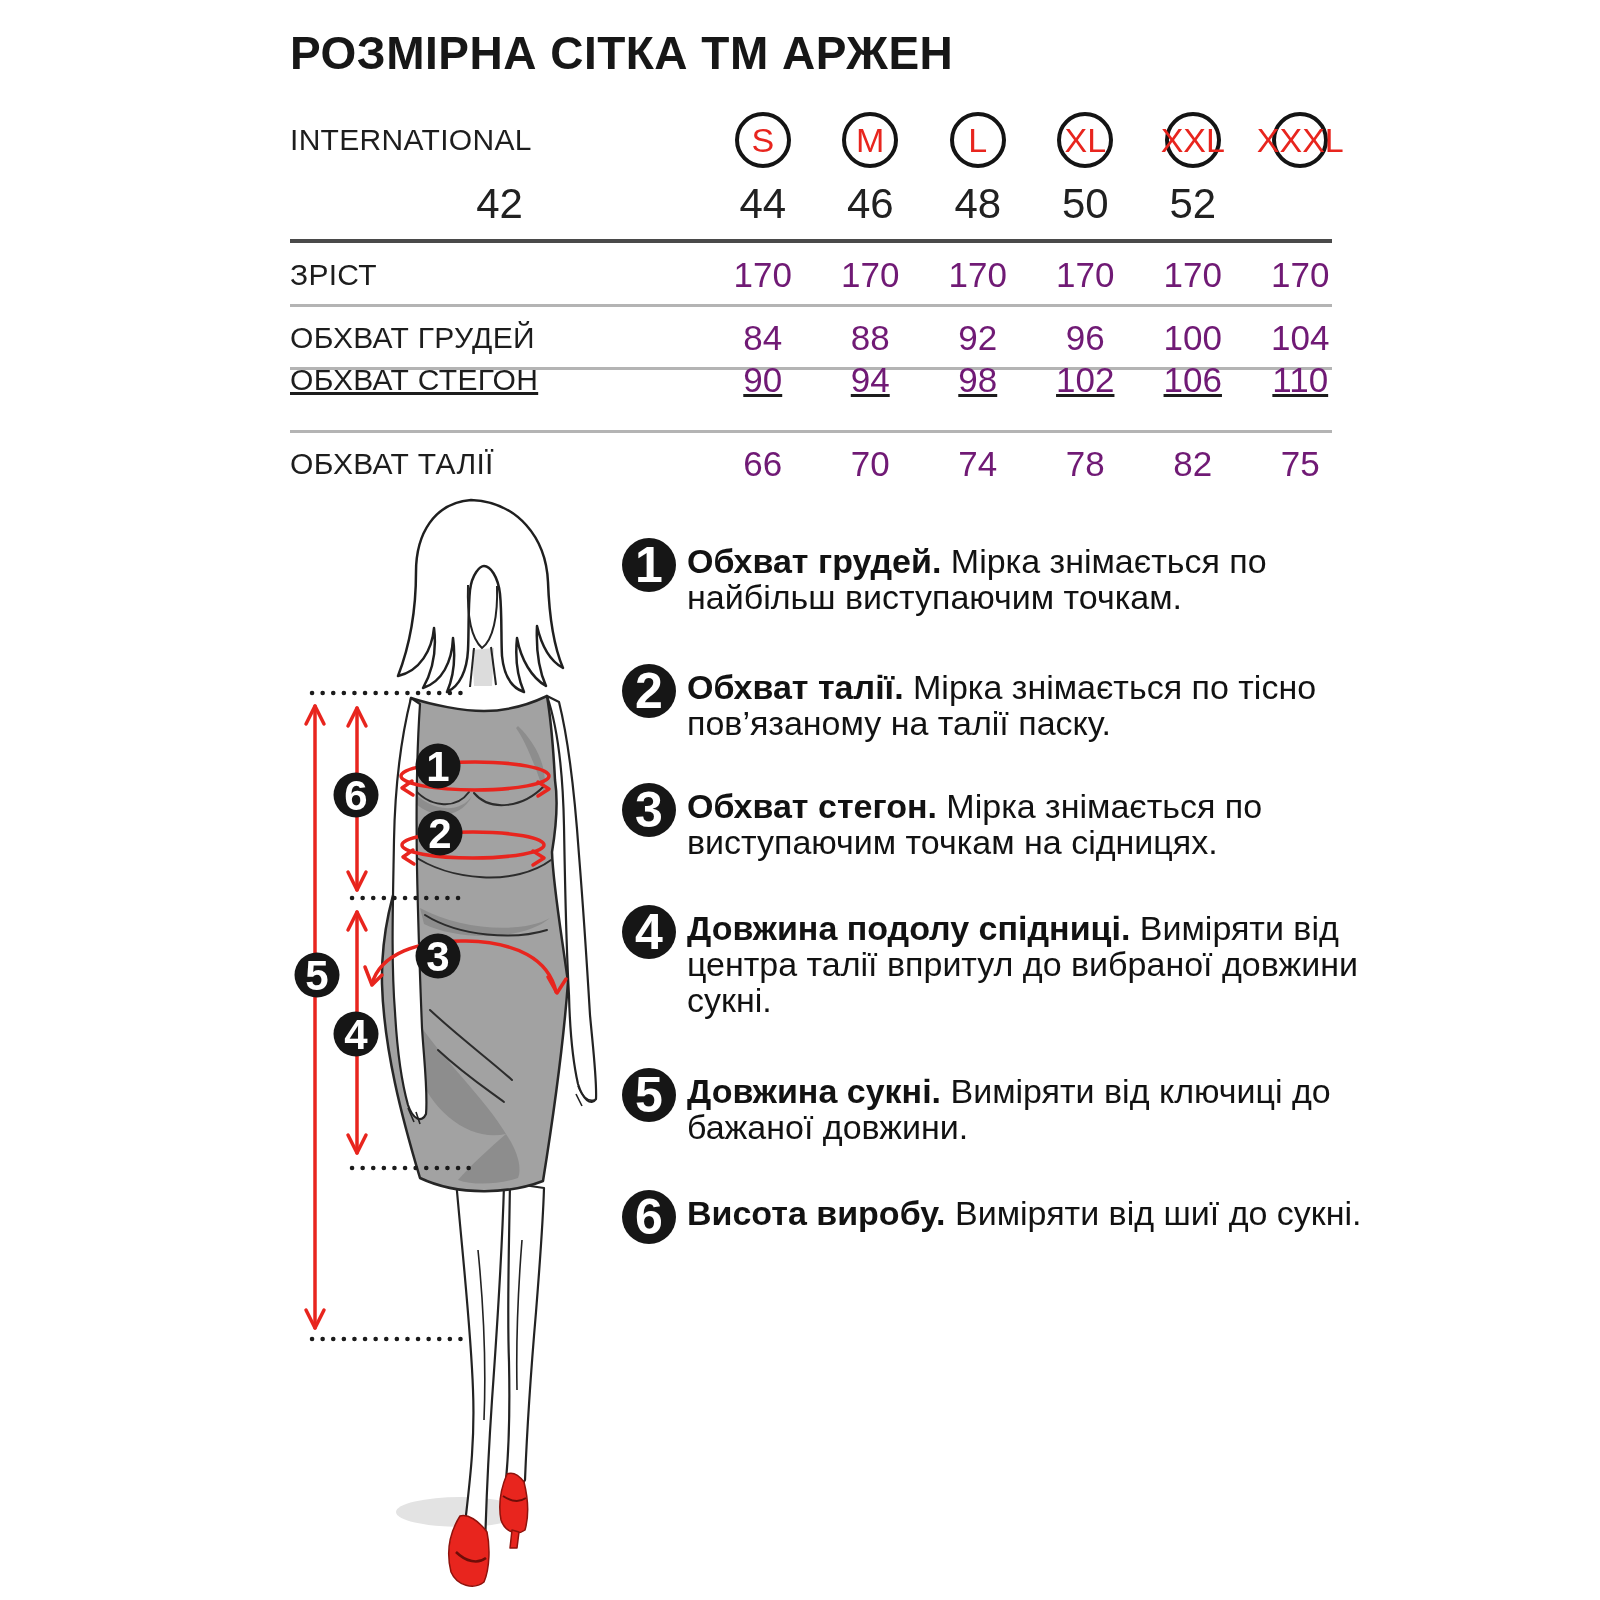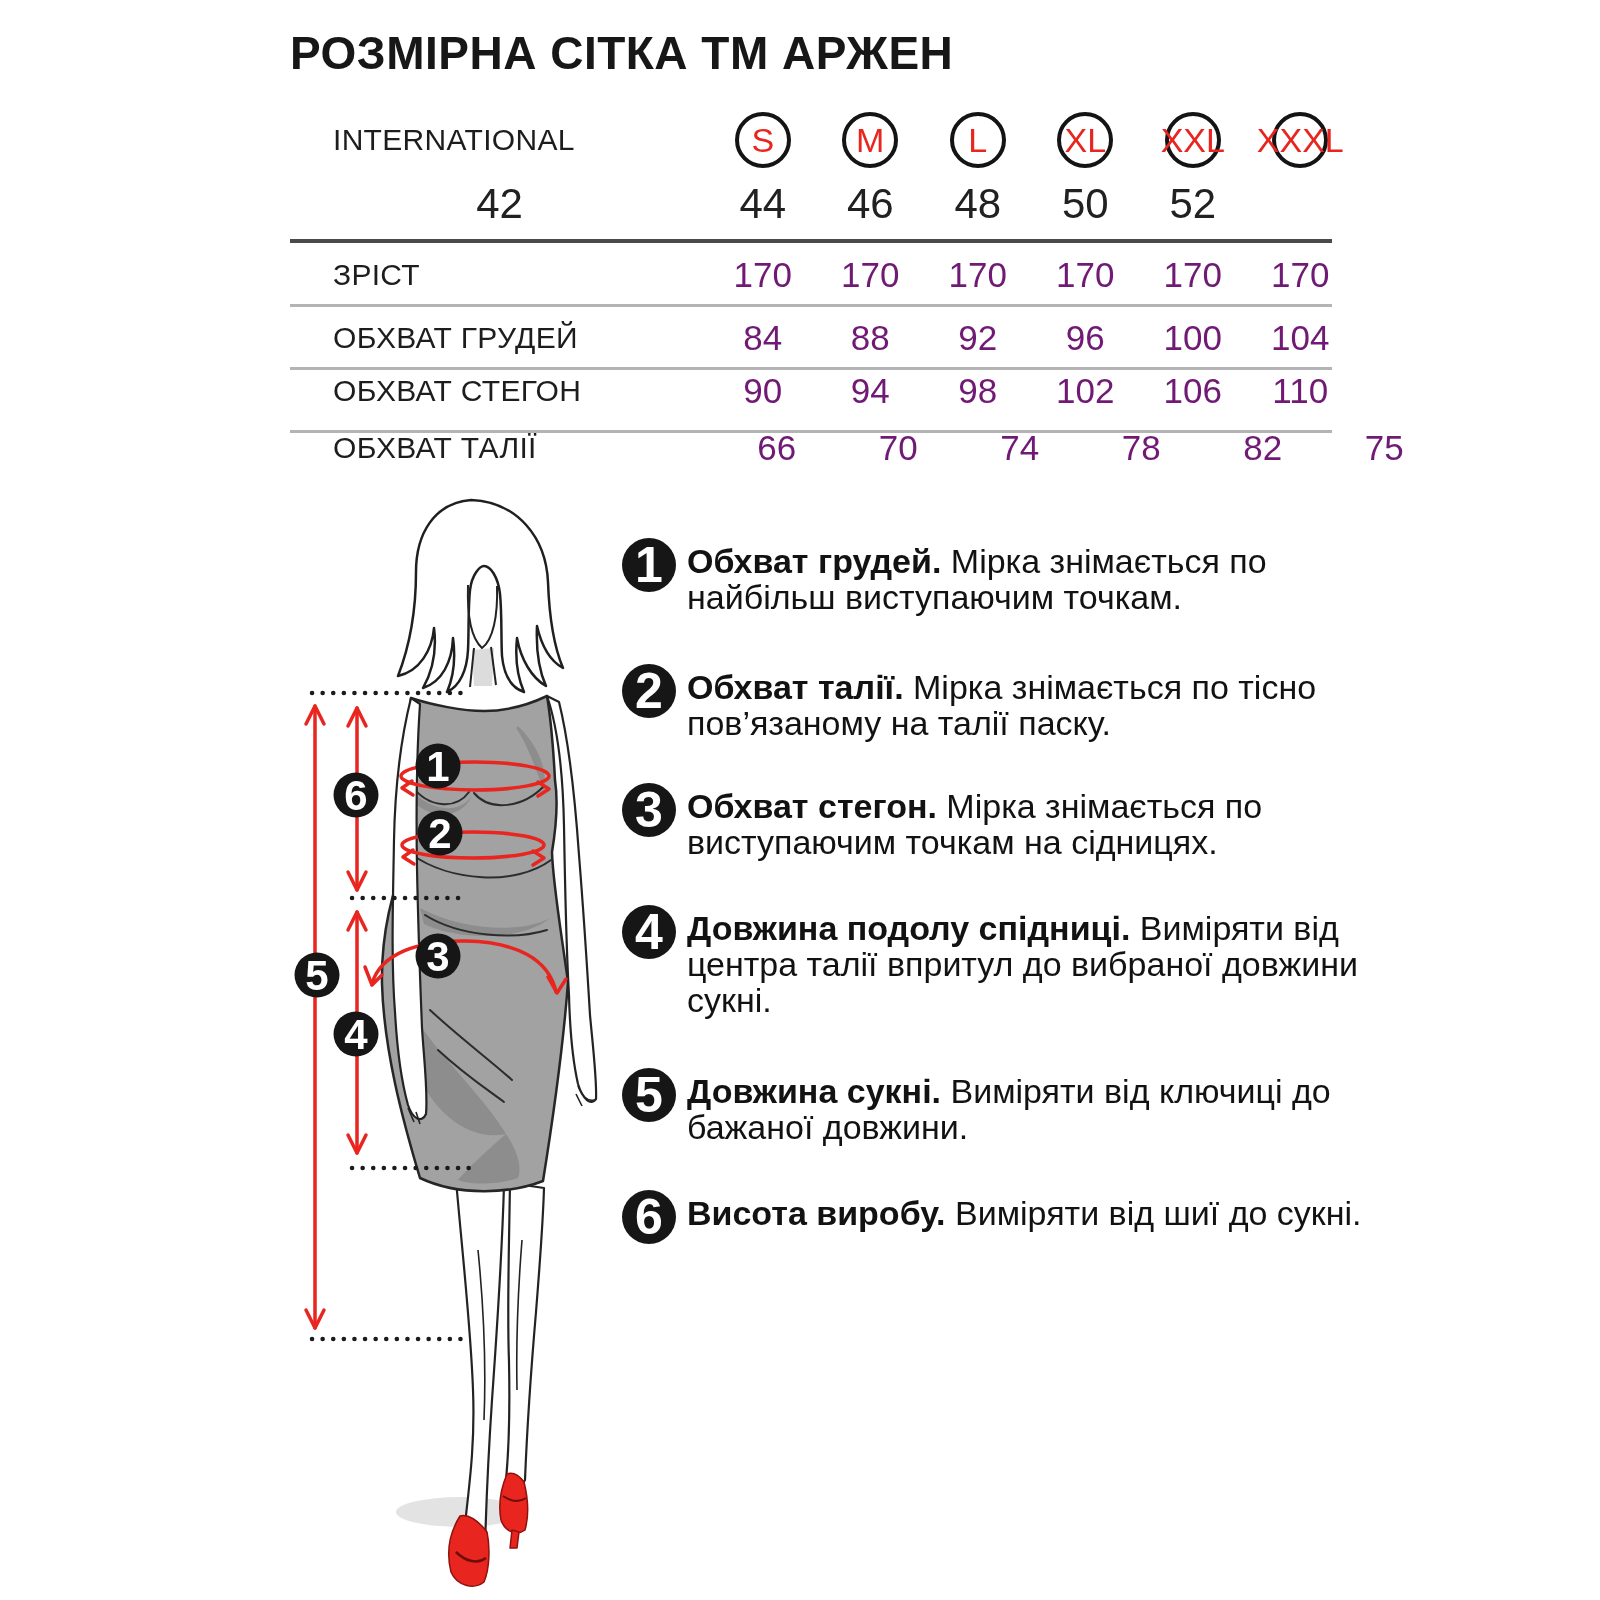--- a/index.html
+++ b/index.html
@@ -10,21 +10,21 @@
   .page-title{
     position:absolute;left:290px;top:26px;font-size:46px;font-weight:700;
     letter-spacing:0.5px;color:#171717;white-space:nowrap;
   }
   
   .t-row{
     position:absolute;left:290px;display:grid;
     grid-template-columns:419px repeat(6,107.5px);
     align-items:center;height:64px;
   }
-  .t-label{font-size:30px;color:#1d1d1d;font-weight:400;letter-spacing:0.3px;margin-left:43px;}
+  .t-label{font-size:30px;color:#1d1d1d;font-weight:400;letter-spacing:0.3px;}
   .t-cell{text-align:center;}
   .t-cell.black{font-size:42px;color:#212121;}
   .t-cell.gray{font-size:35px;color:#701a75;}
   .circle-wrap{display:flex;justify-content:center;align-items:center;}
   .size-circle{
     width:56px;height:56px;border:4px solid #141414;border-radius:50%;
     box-sizing:border-box;display:flex;justify-content:center;align-items:center;
     color:#e8251e;font-size:34px;white-space:nowrap;overflow:visible;
   }
   .divider{position:absolute;left:290px;width:1042px;}
@@ -116,33 +116,33 @@
   <div class="t-cell gray">84</div>
   <div class="t-cell gray">88</div>
   <div class="t-cell gray">92</div>
   <div class="t-cell gray">96</div>
   <div class="t-cell gray">100</div>
   <div class="t-cell gray">104</div>
 </div>
 
 <div class="divider thin" style="top:367px;"></div>
 
-<div class="t-row" style="top:359px;">
+<div class="t-row" style="top:348px;text-decoration:underline;">
   <div class="t-label">ОБХВАТ СТЕГОН</div>
   <div class="t-cell gray">90</div>
   <div class="t-cell gray">94</div>
   <div class="t-cell gray">98</div>
   <div class="t-cell gray">102</div>
   <div class="t-cell gray">106</div>
   <div class="t-cell gray">110</div>
 </div>
 
 <div class="divider thin" style="top:430px;"></div>
 
-<div class="t-row" style="top:416px;gap:14px;">
+<div class="t-row" style="top:432px;">
   <div class="t-label">ОБХВАТ ТАЛІЇ</div>
   <div class="t-cell gray">66</div>
   <div class="t-cell gray">70</div>
   <div class="t-cell gray">74</div>
   <div class="t-cell gray">78</div>
   <div class="t-cell gray">82</div>
   <div class="t-cell gray">75</div>
 </div>
 
 <div class="figure-wrap">

